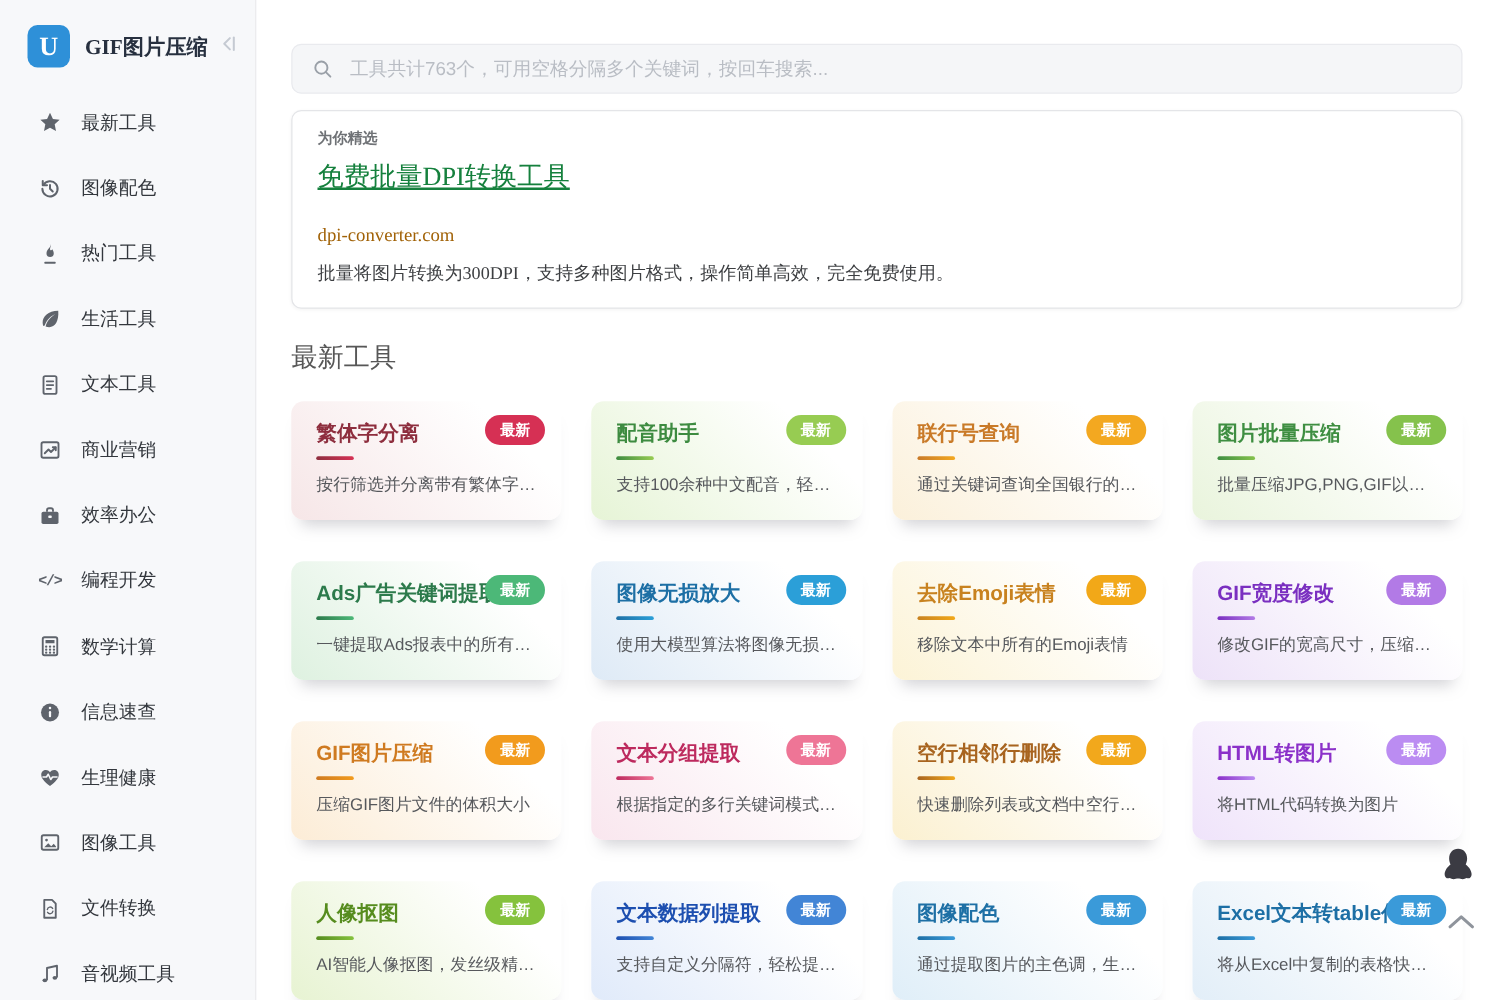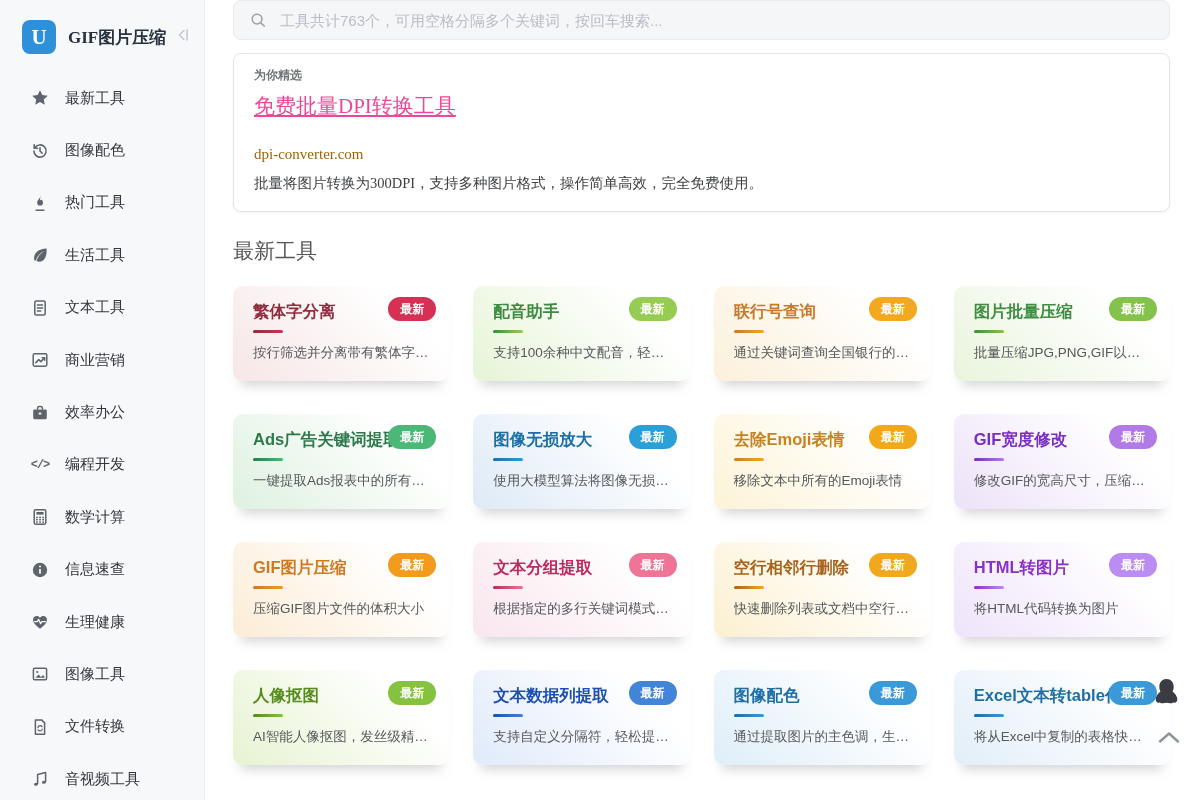--- a/index.html
+++ b/index.html
@@ -20,31 +20,31 @@
   .menu-item { height:52.4px; display:flex; align-items:center; padding-left:30px;
     cursor:pointer; }
   .menu-icon { width:20px; display:flex; justify-content:center; align-items:center; }
   .menu-icon .code-txt { font-family:"Liberation Mono", monospace; font-size:12px;
     font-weight:bold; color:#5f646c; letter-spacing:-1px; }
   .menu-label { margin-left:15px; font-size:15px; color:#33373d; }
 
   
   .content { margin-left:206px; padding:0 30px 0 27px; }
 
-  .searchbar { position:relative; height:40px; }
+  .searchbar { position:relative; margin-top:35px; height:40px; }
   .searchbar input { width:100%; height:40px; border:1px solid #e9eaee; border-radius:8px;
     background:#f5f6f8; padding:0 16px 0 46px; font-size:15px; color:#333; outline:none; }
   .searchbar input::placeholder { color:#b9bdc4; }
   .search-icon { position:absolute; left:16px; top:11px; }
 
   .featured { margin-top:13px; background:#fff; border:1px solid #e4e5e8; border-radius:8px;
     padding:13px 20px 18px 20px; box-shadow:0 1px 3px rgba(0,0,0,.05);
     font-family:"Liberation Serif", serif; }
   .kicker { font-size:12px; color:#6f7276; font-family:"Liberation Sans", sans-serif;font-weight:bold; }
-  .featured-link { display:inline-block; margin-top:8px; font-size:21px; color:#ec4899;
+  .featured-link { display:inline-block; margin-top:8px; font-size:21px; color:#15803d;
     text-decoration:underline; font-weight:500; cursor:pointer; }
   .featured-domain { margin-top:26px; font-size:15px; color:#a16207; }
   .featured-desc { margin-top:11px; font-size:14.5px; color:#3d3f42; }
 
   .section-title { margin-top:25px; font-size:21px; font-weight:500; color:#575757; }
 
   .grid { margin-top:21px; display:grid; grid-template-columns:repeat(4,1fr);
     column-gap:24px; row-gap:33px; }
   .card { position:relative; height:95px; border-radius:10px; padding:15px 18px 0 20px;
     background:linear-gradient(45deg, var(--tint) 0%, #ffffff 78%);

